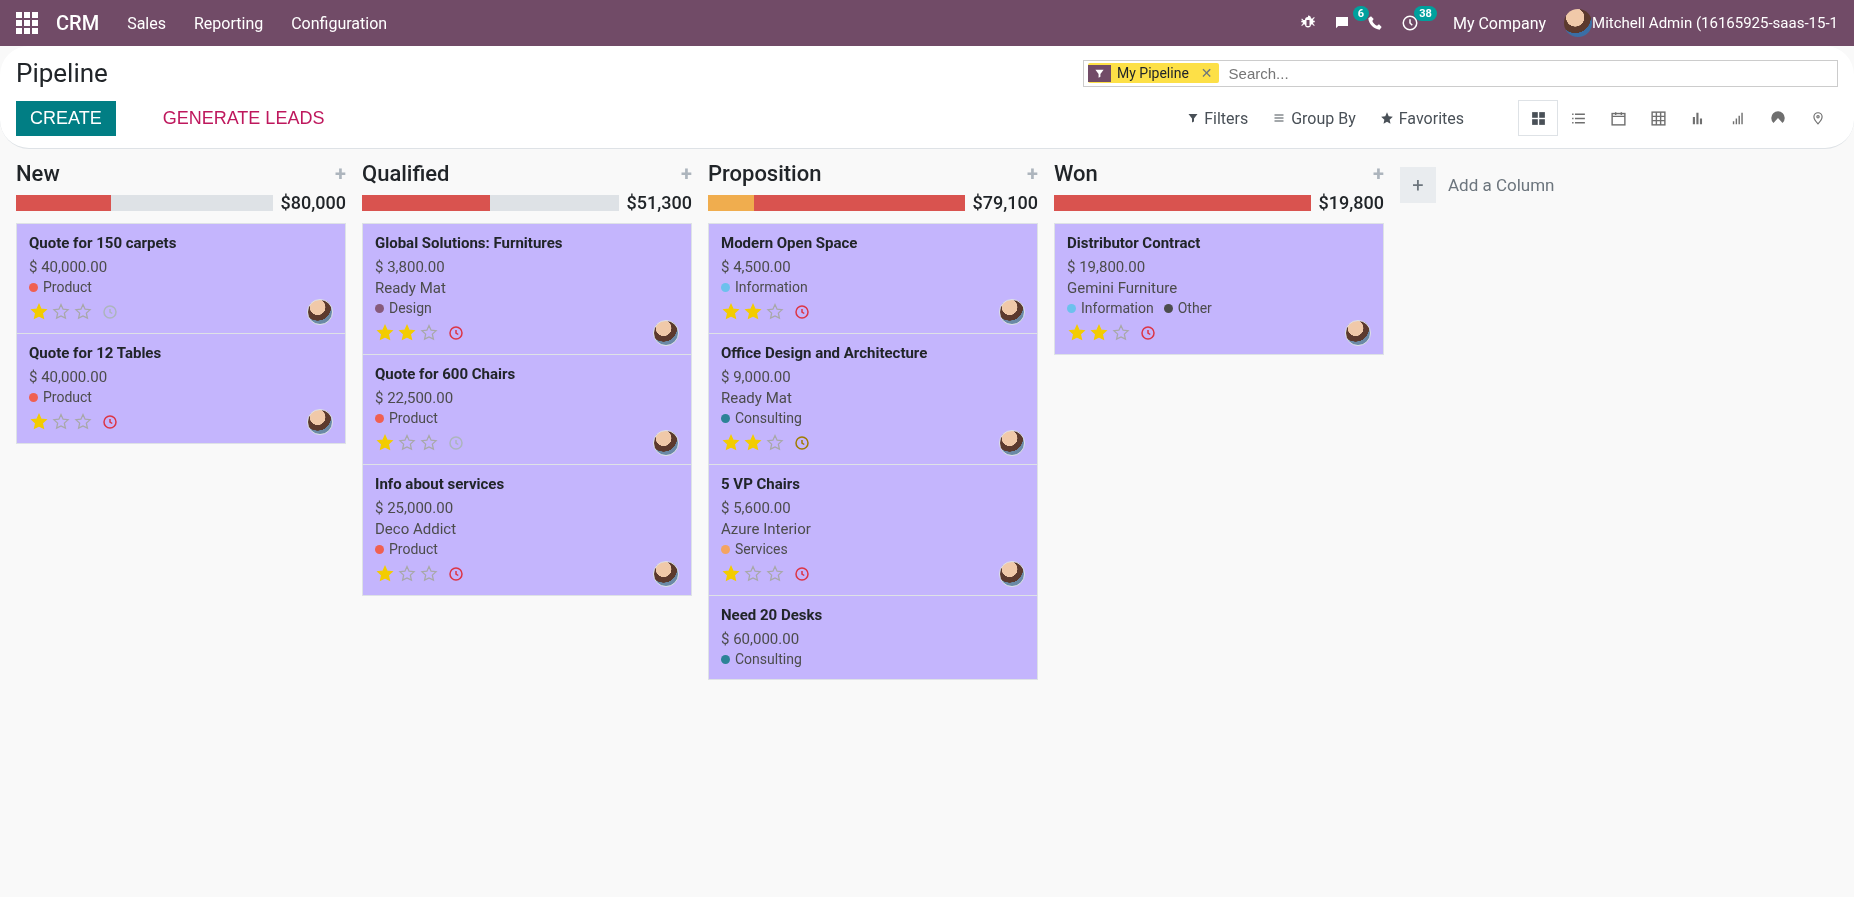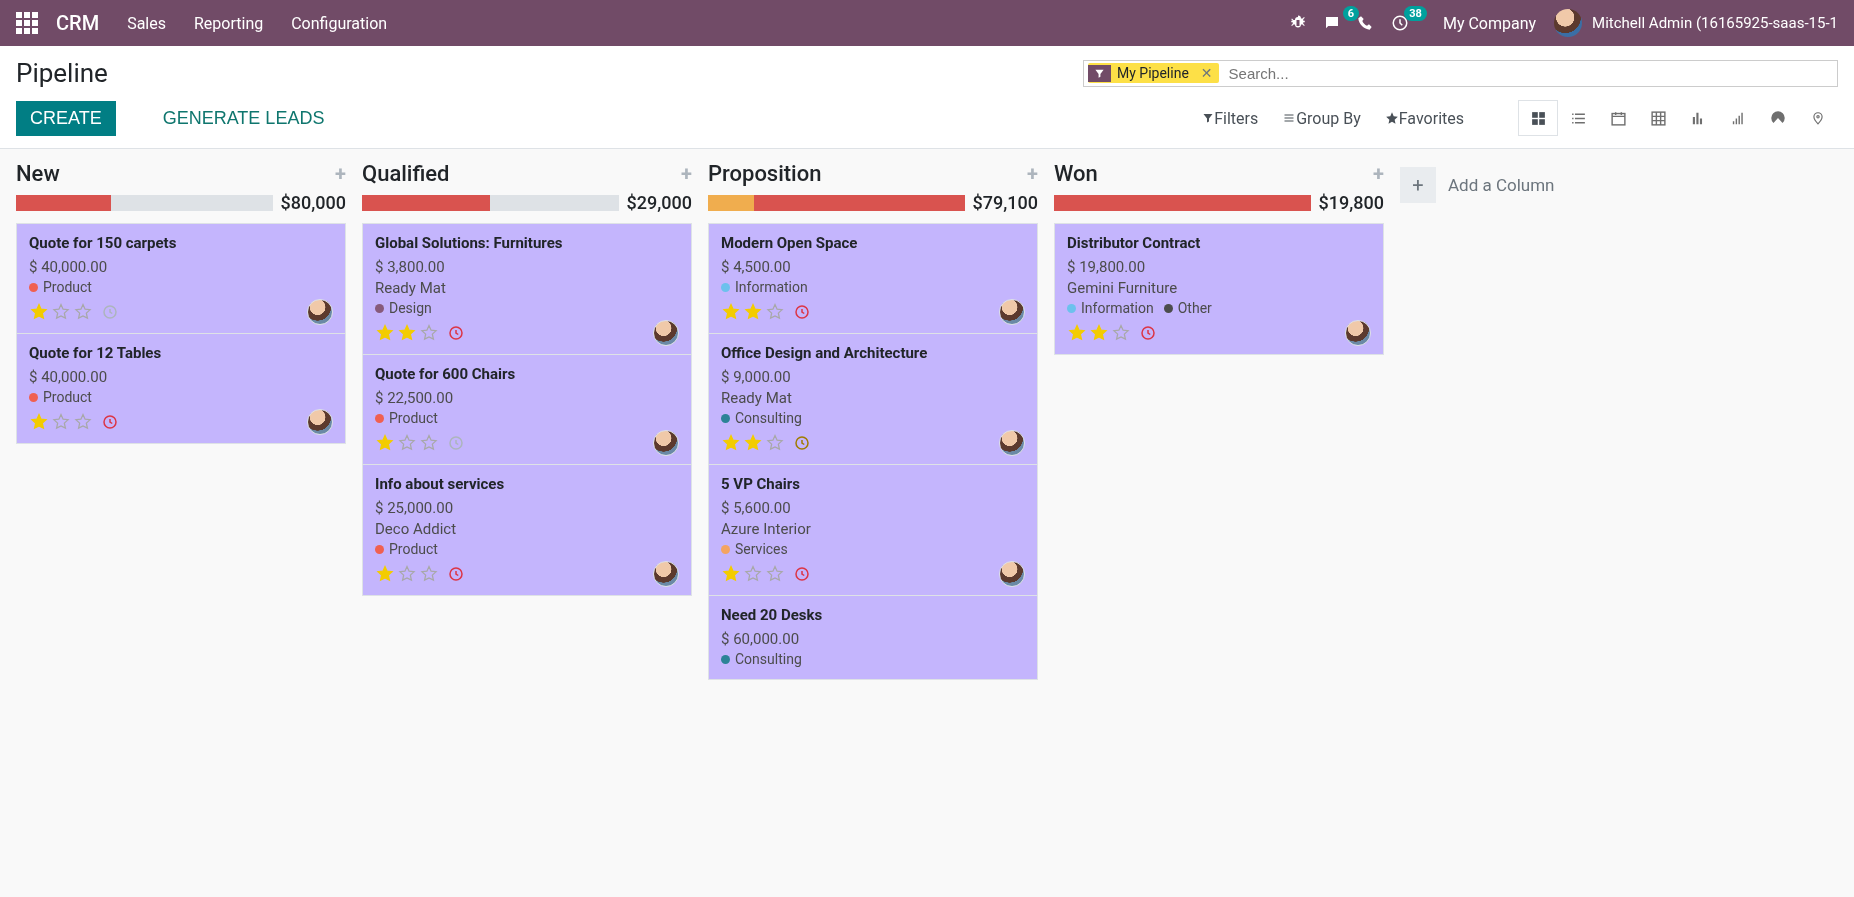--- a/index.html
+++ b/index.html
@@ -7,39 +7,39 @@
   
   .navbar { background: #714B67; color: #fff; height: 46px; display: flex; align-items: center; padding: 0 16px; font-size: 15px; }
   .navbar .apps-icon { width: 22px; display: grid; grid-template-columns: repeat(3,6px); grid-template-rows: repeat(3,6px); gap:2px; cursor:pointer; margin-right:18px;}
   .navbar .apps-icon span { background:#fff; width:6px; height:6px; }
   .navbar .brand { font-size: 20px; font-weight: 500; margin-right: 28px; cursor:pointer;}
   .navbar .nav-item { margin-right: 28px; cursor: pointer; font-size: 16px;}
   .navbar .spacer { flex: 1; }
   .navbar .icon-slot { position: relative; width: 34px; text-align:center; font-size:16px; cursor:pointer;}
   .navbar .badge { position:absolute; top:-8px; right:-2px; background:#00A09D; color:#fff; border-radius:10px; font-size:11px; font-weight:700; padding:1px 5px; min-width:16px; text-align:center;}
   .navbar .company { margin: 0 18px; cursor:pointer; font-size:16px;}
-  .navbar .user { display:flex; align-items:center; gap:10px; cursor:pointer; font-size:15px; white-space:nowrap;}
+  .navbar .user { display:flex; align-items:center; gap:0; cursor:pointer; font-size:15px; white-space:nowrap;}
   .navbar .avatar { width:28px; height:28px; border-radius:50%; background: radial-gradient(circle at 40% 30%, #f0c9a9 35%, #5c3a2e 36% 60%, #3a6ea5 61%); }
   
-  .control-panel { background:#fff; border-bottom:1px solid #dee2e6;}
+  .control-panel { background:#fff; border-bottom:1px solid #dee2e6;border-radius:29px;}
   .cp-top { display:flex; align-items:center; padding: 12px 16px 6px 16px; }
   .cp-top .title { font-size: 26px; font-weight:400; color:#212529; flex-shrink:0;}
   .search-wrap { flex:1; display:flex; align-items:center; justify-content:flex-end;}
   .search-box { display:flex; align-items:center; border:1px solid #ccc; padding:2px 4px; width: 755px; max-width: 100%;}
   .facet { display:inline-flex; align-items:center; background:#fde047; border-radius:2px; font-size:14px; margin-right:6px;}
   .facet-icon { background:#714B67; color:#fff; padding:3px 6px; font-size:12px;}
   .facet-label { padding: 2px 6px; }
   .facet-remove { padding: 2px 6px; cursor:pointer; color:#6c757d;}
   .search-input { border:none; outline:none; flex:1; font-size:15px; padding:2px 4px;}
   .cp-bottom { display:flex; align-items:center; padding: 6px 16px 12px 16px;}
   .btn { border:none; padding:7px 14px; font-size:18px; font-weight:500; cursor:pointer;}
   .btn-primary { background:#017e84; color:#fff; text-transform:uppercase;}
-  .btn-secondary { background:transparent; color:#0f766e; text-transform:uppercase; font-weight:500;padding-left:47px;}
+  .btn-secondary { background:transparent; color:#be185d; text-transform:uppercase; font-weight:500;padding-left:47px;}
   .search-options { margin-left:auto; display:flex; align-items:center; gap:24px; font-size:16px; color:#495057;}
-  .search-opt { cursor:pointer; display:flex; align-items:center; }
+  .search-opt { cursor:pointer; display:flex; align-items:center; gap:5px;}
   .view-switcher { margin-left:30px; display:flex; align-items:center;}
   .vs-btn { width:40px; height:36px; display:flex; align-items:center; justify-content:center; cursor:pointer; color:#6f6f6f;}
   .vs-btn.active { border:1px solid #dee2e6; background:#fff; color:#495057;}
   
   .kanban { display:flex; padding: 8px 8px; gap:0px; align-items:flex-start; overflow-x:auto;}
   .column { width: 346px; flex-shrink:0; padding: 0 8px;}
   .col-head { display:flex; align-items:center; justify-content:space-between; padding: 4px 0 6px 0;}
   .col-title { font-size:22px; font-weight:500;}
   .col-plus { color:#adb5bd; font-size:20px; font-weight:700; cursor:pointer;}
   .progress-row { display:flex; align-items:center; gap:8px; margin-bottom:10px;}
@@ -290,21 +290,21 @@
     </div>
     <div class="column">
       <div class="col-head">
     <span class="col-title">Qualified</span>
     <span class="col-plus">+</span>
       </div>
       <div class="progress-row">
     <div class="progress">
           <div class="progress-seg" style="width:50%;background:#d9534f"></div>
         </div>
-    <div class="progress-amount">$29,000</div>
+    <div class="progress-amount">$51,300</div>
       </div>
       <div class="card">
         <div class="card-title">Global Solutions: Furnitures</div>
         <div class="card-amount">$ 3,800.00</div>
         <div class="card-company">Ready Mat</div>
         <div class="tags">
           <span class="tag"><span class="tag-dot" style="background:#875a7b"></span>Design</span>
         </div>
         <div class="card-foot">
           <div class="stars">

